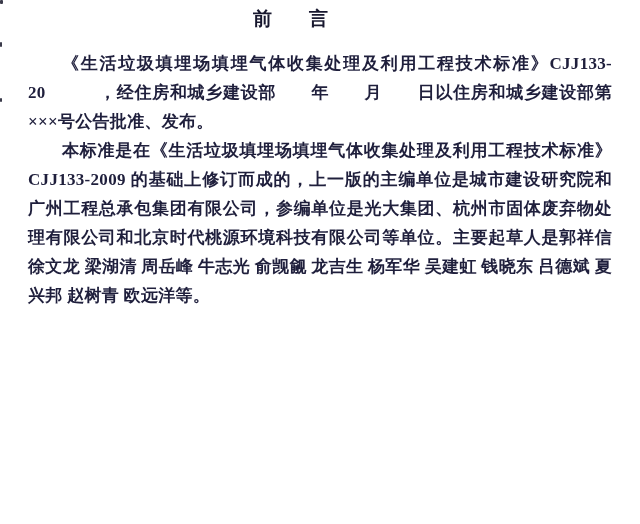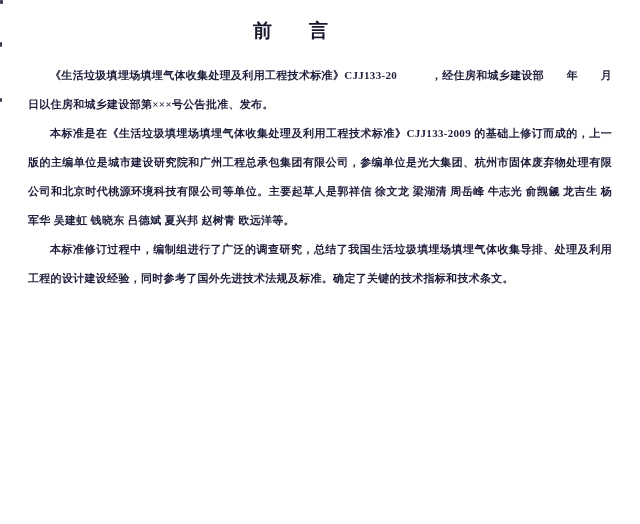--- a/index.html
+++ b/index.html
@@ -8,39 +8,39 @@
     background: #ffffff;
   }
   .page {
     position: relative;
     width: 640px;
     height: 524px;
     box-sizing: border-box;
     background: #ffffff;
     overflow: hidden;
     color: #1f1f3c;
-    padding: 12px 28px 0 28px;
+    padding: 0 28px 0 28px;
     font-family: "Liberation Serif", "DejaVu Serif", serif;
   }
   .doc-title {
     margin: 6px 0 17px 0;
     text-align: center;
     transform: translateX(-25px);
     font-family: "Liberation Sans", "DejaVu Sans", sans-serif;
     font-size: 19px;
     font-weight: 700;
     letter-spacing: 9px;
     color: #17172e;
   }
   .content {
     width: 584px;
   }
   .para {
     margin: 0;
-    font-size: 11px;
+    font-size: 17px;
     line-height: 29px;
     font-weight: 700;
     text-align: justify;
     text-indent: 2em;
     letter-spacing: 0.3px;
   }
   
   .speck {
     position: absolute;
     background: #3a3a4a;
@@ -56,15 +56,14 @@
 <div class="page">
   <div class="speck speck-1"></div>
   <div class="speck speck-2"></div>
   <div class="speck speck-3"></div>
 
   <h1 class="doc-title">前　言</h1>
 
   <div class="content">
     <p class="para">《生活垃圾填埋场填埋气体收集处理及利用工程技术标准》CJJ133-20　　　，经住房和城乡建设部　　年　　月　　日以住房和城乡建设部第×××号公告批准、发布。</p>
     <p class="para">本标准是在《生活垃圾填埋场填埋气体收集处理及利用工程技术标准》CJJ133-2009 的基础上修订而成的，上一版的主编单位是城市建设研究院和广州工程总承包集团有限公司，参编单位是光大集团、杭州市固体废弃物处理有限公司和北京时代桃源环境科技有限公司等单位。主要起草人是郭祥信 徐文龙 梁湖清 周岳峰 牛志光 俞觊觎 龙吉生 杨军华 吴建虹 钱晓东 吕德斌 夏兴邦 赵树青 欧远洋等。</p>
-    <p class="para">本标准修订过程中，编制组进行了广泛的调查研究，总结了我国生活垃圾填埋场填埋气体收集导排、处理及利用工程的设计建设经验，同时参考了国外先进技术法规及标准。确定了关键的技术指标和技术条文。</p>
   </div>
 </div>
 
 </body></html>

